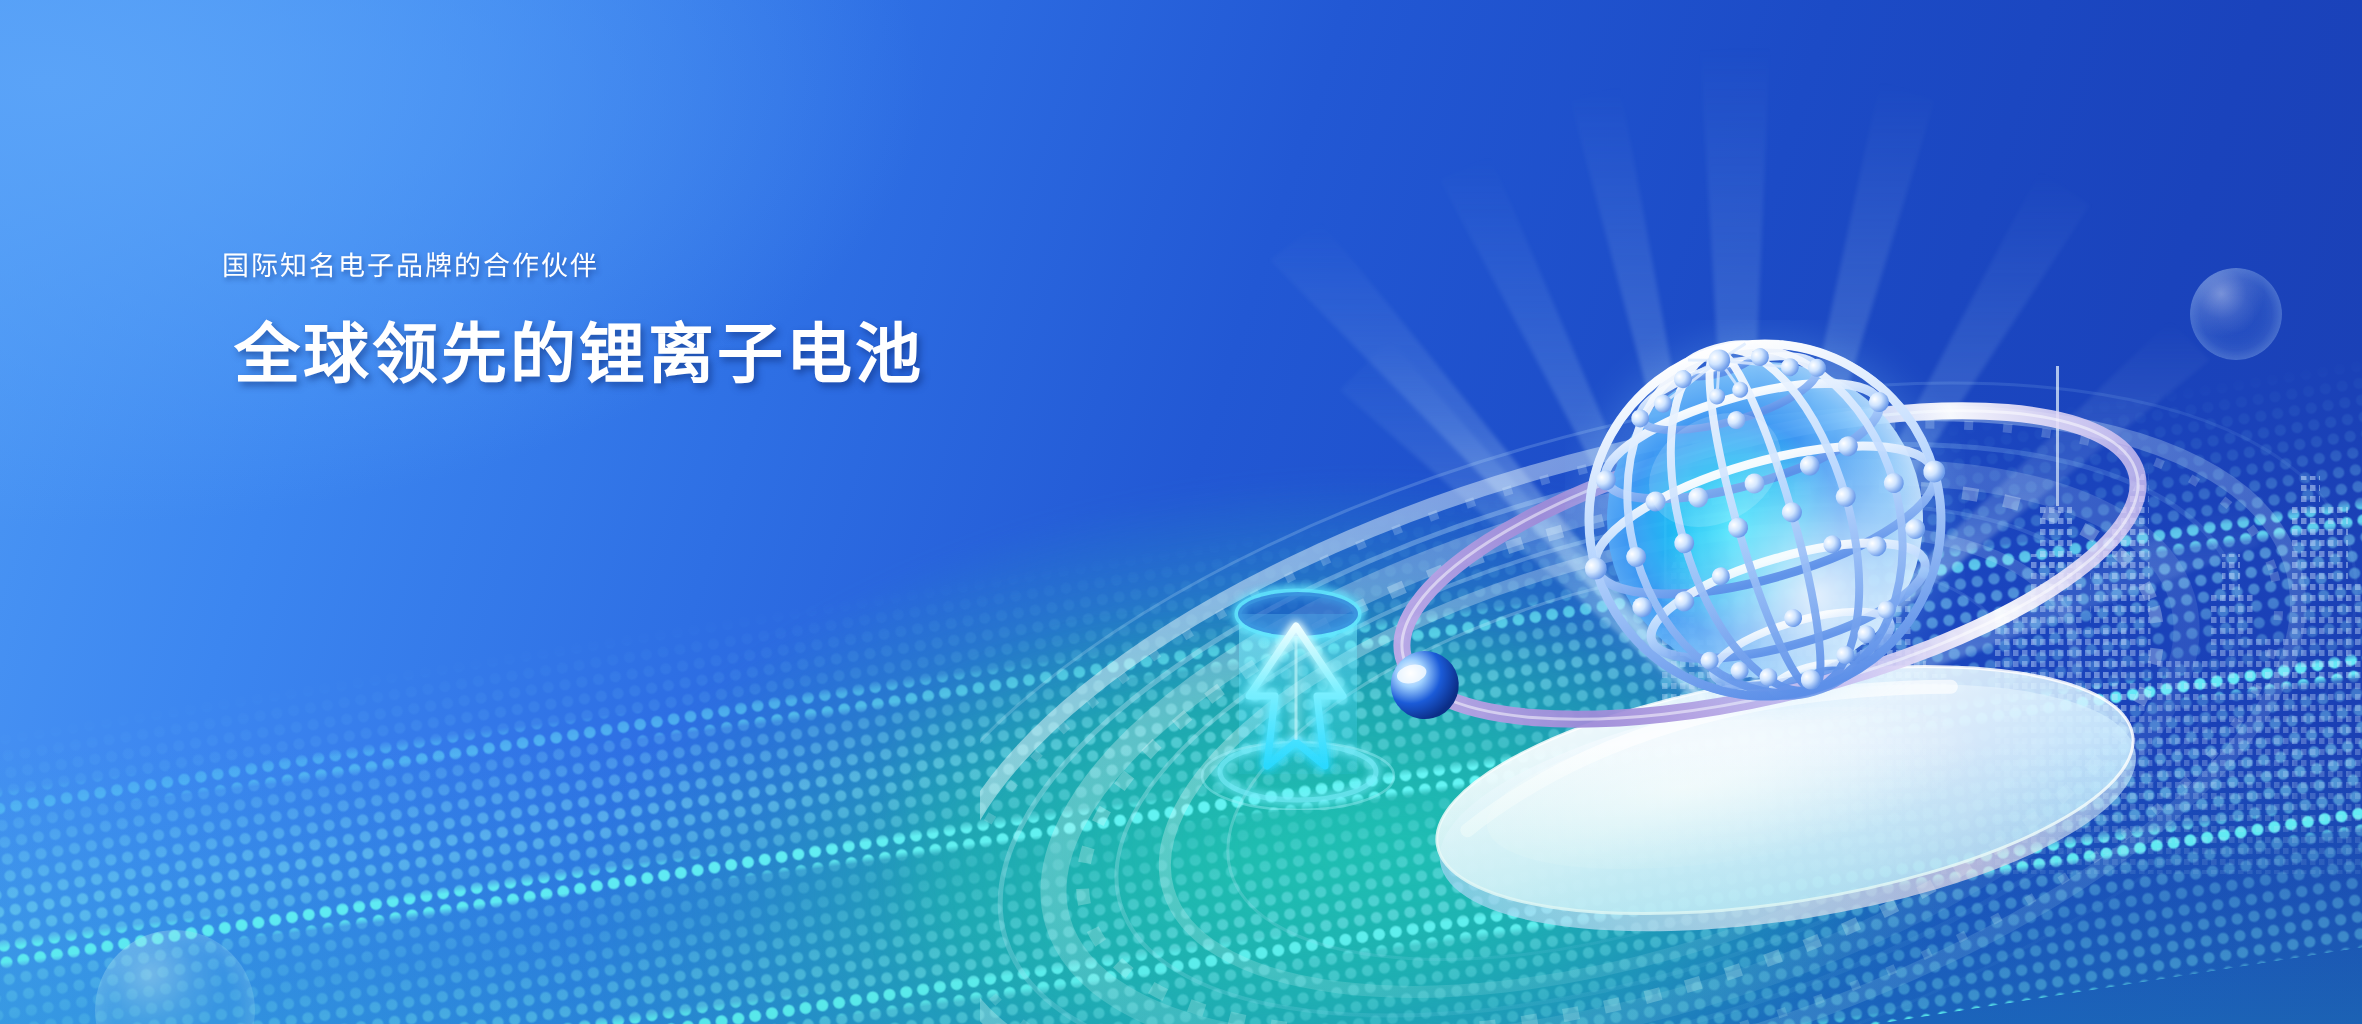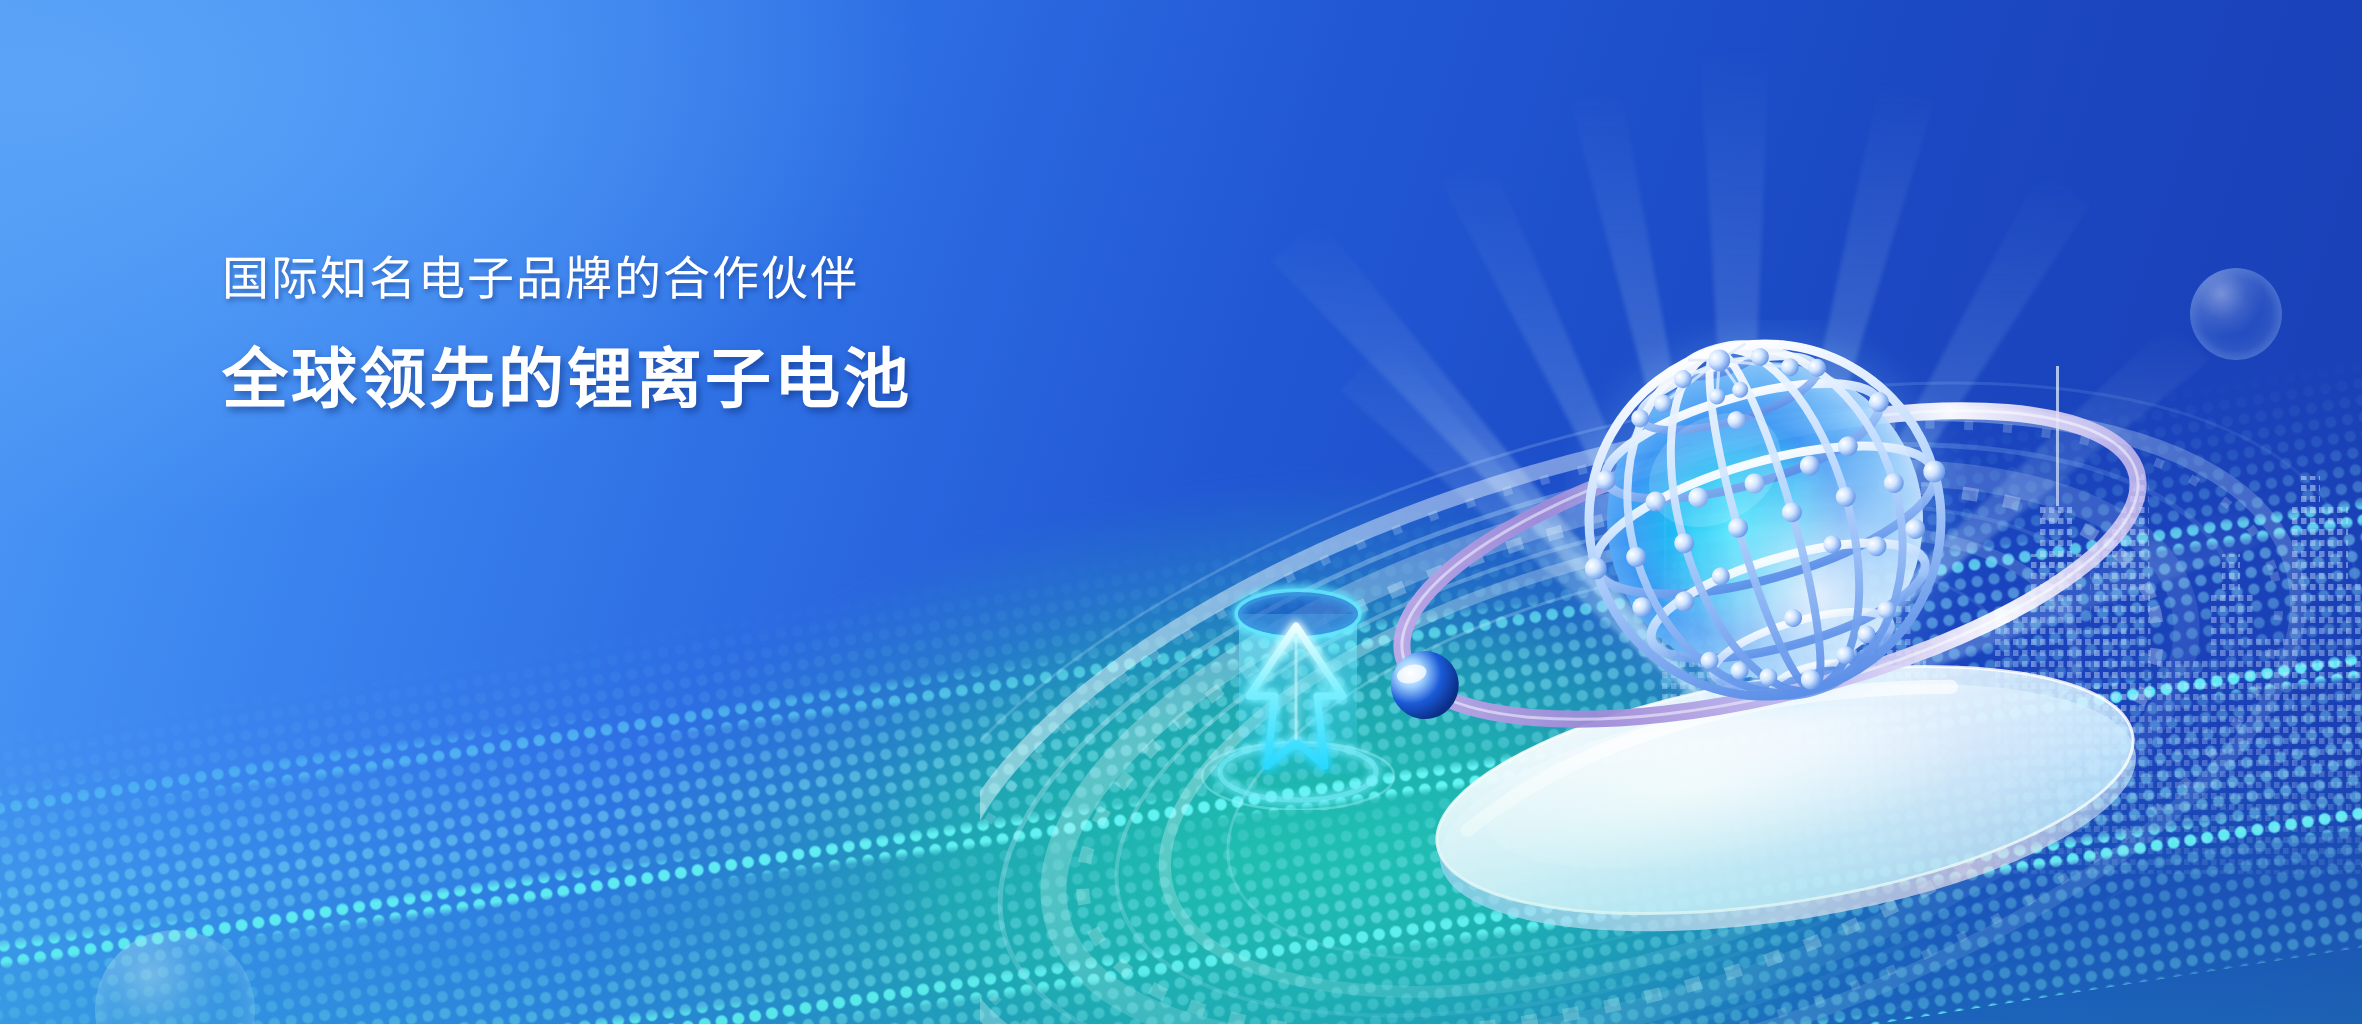--- a/index.html
+++ b/index.html
@@ -174,38 +174,38 @@
   
   .copy{
     position:absolute;
     left:222px;
     top:250px;
     width:900px;
     z-index:40;
   }
   .kicker{
     color:#ffffff;
-    font-size:47px;
+    font-size:27px;
     line-height:1.25;
     font-weight:400;
     letter-spacing:2px;
     margin:0 0 28px 0;
     text-shadow:2px 3px 5px rgba(10,40,110,.45);
     white-space:nowrap;
   }
   .headline{
     margin:0;
     color:#ffffff;
     font-size:66px;
     font-weight:700;
     line-height:1.30;
     letter-spacing:3px;
     text-shadow:3px 4px 7px rgba(8,35,105,.50);
   }
-  .headline span{ display:block; white-space:nowrap; }
+  .headline span{ display:block; white-space:nowrap;margin-left:12px; }
 
   
   .floor-glow{
     position:absolute;
     left:0; right:0; bottom:-40px; height:320px;
     background:linear-gradient(to top, rgba(30,195,185,.30), rgba(30,195,185,0));
     pointer-events:none;
   }
 </style>
 </head>

